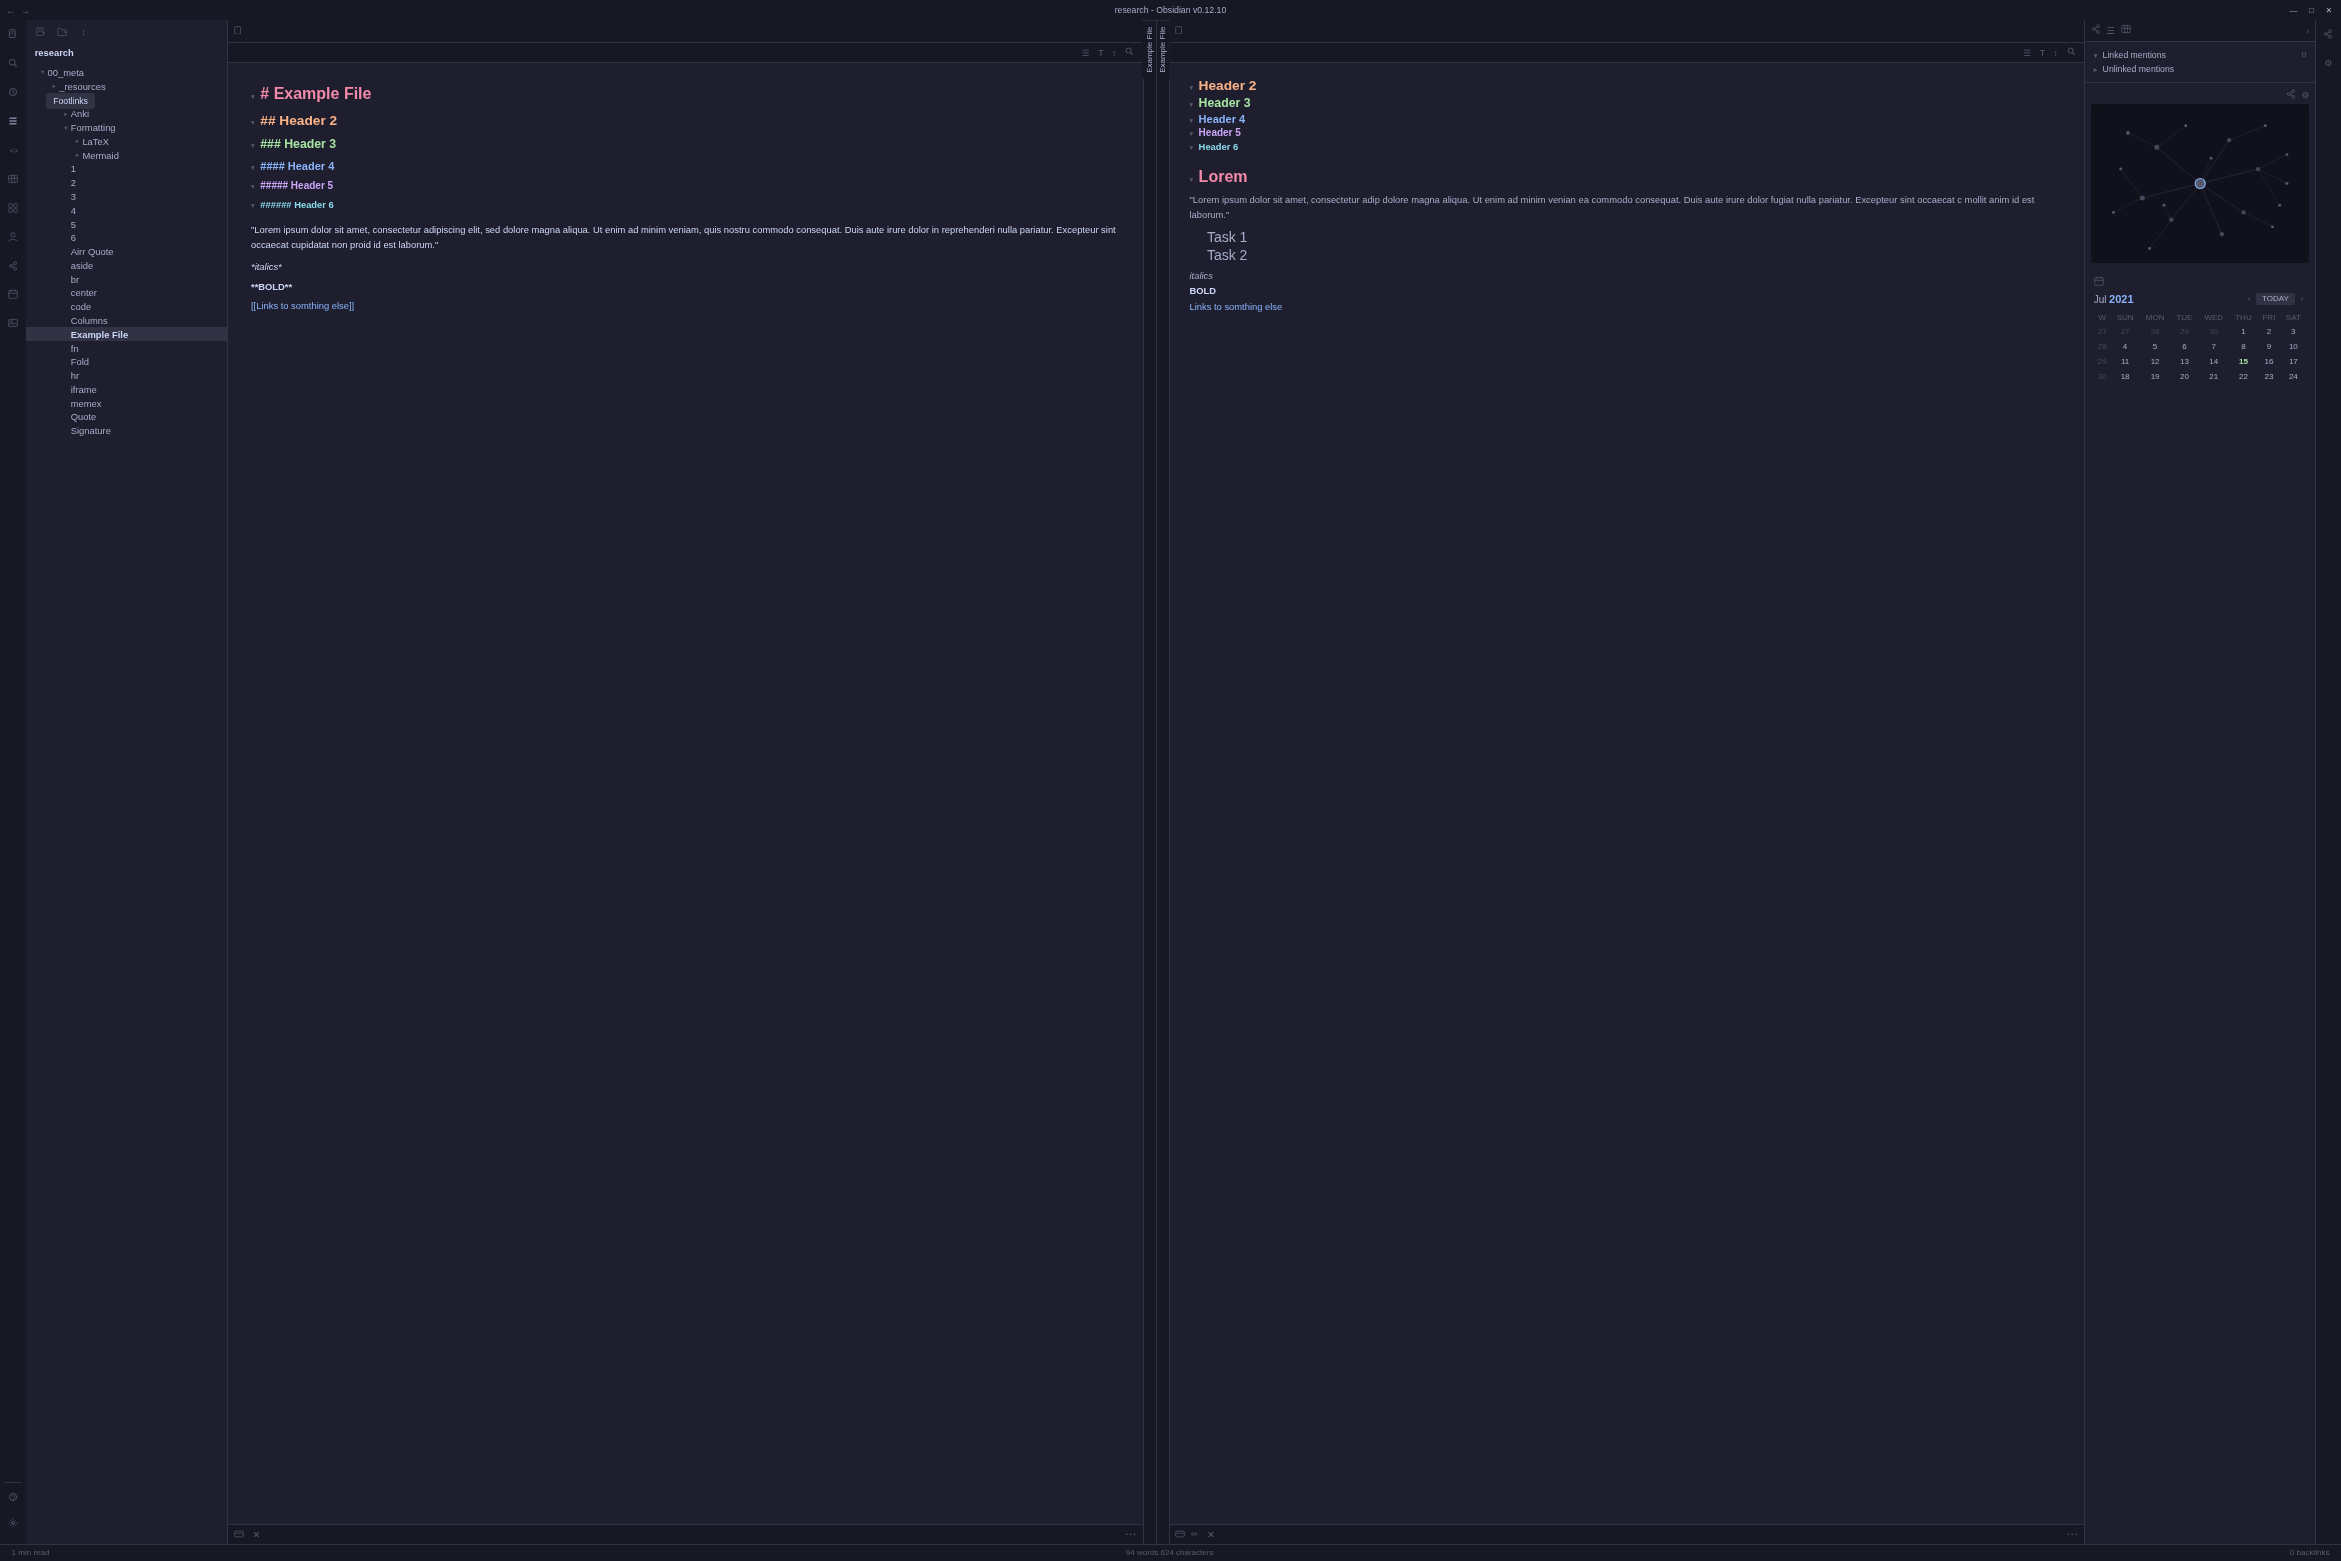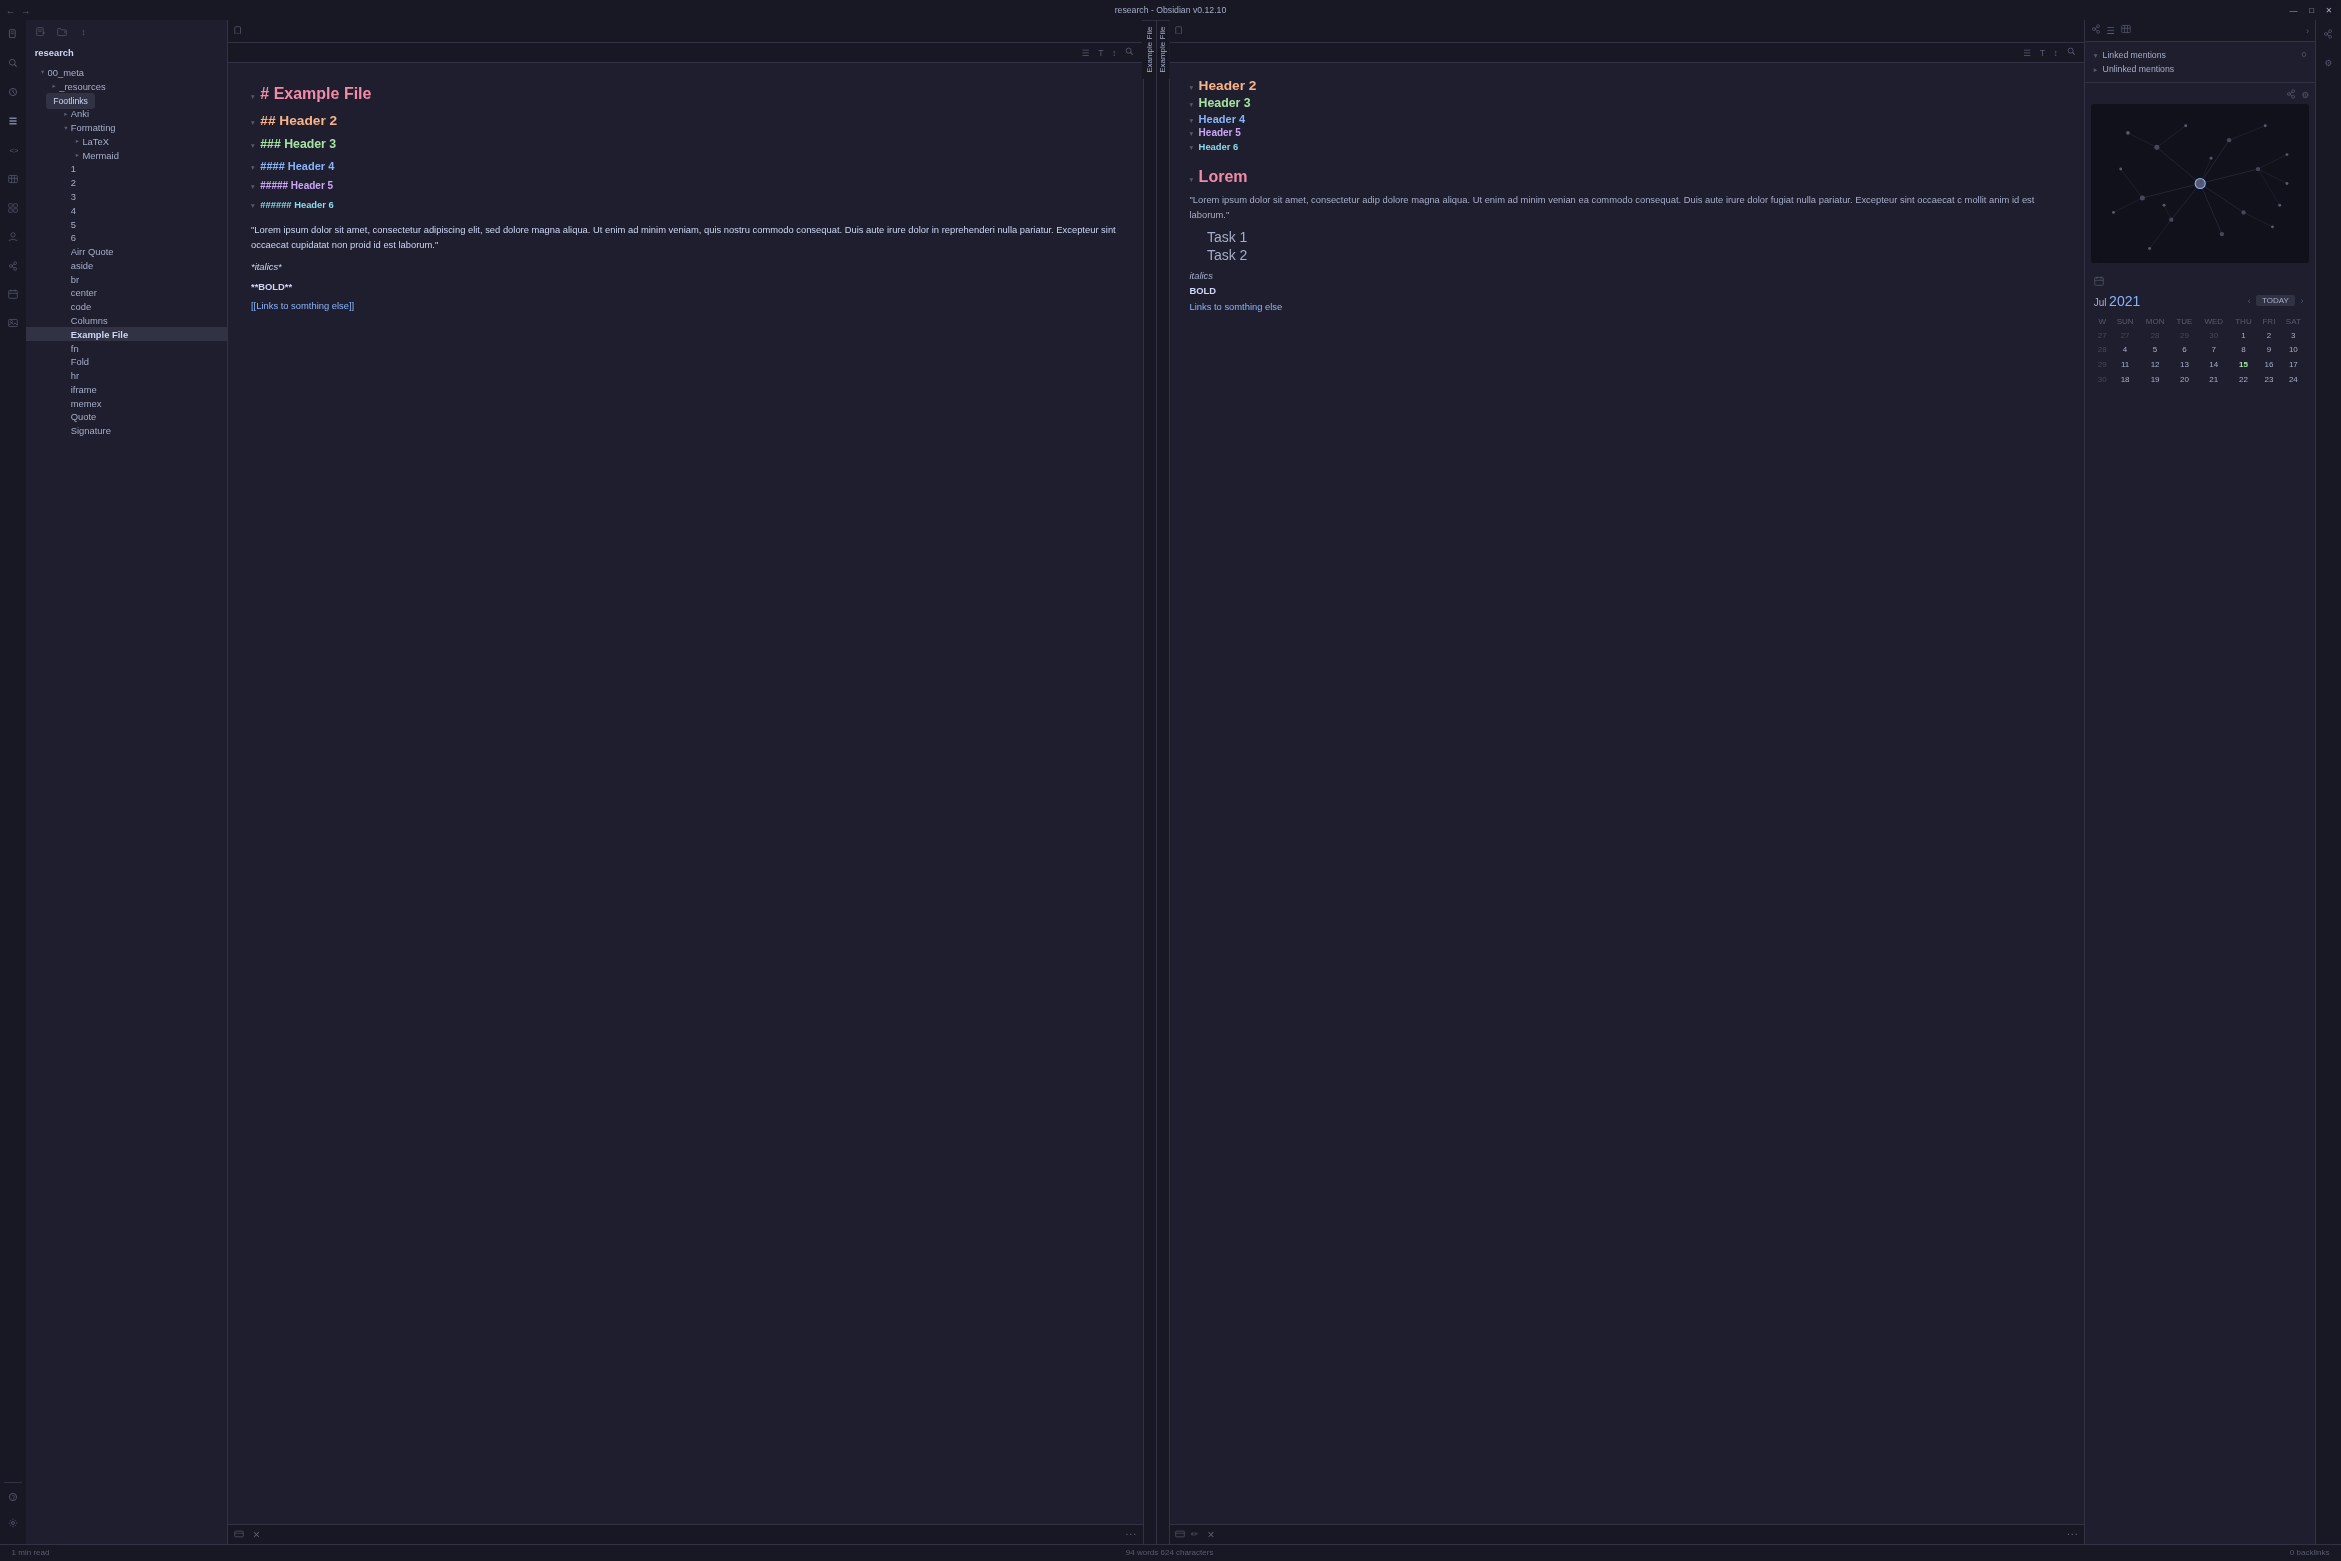--- a/index.html
+++ b/index.html
@@ -310,21 +310,21 @@
       padding: 5.8px 8.7px;
       flex: 1;
     }
     .cal-header {
       display: flex;
       align-items: center;
       justify-content: space-between;
       margin-bottom: 5.8px;
     }
     .cal-month { font-size: 10px; color: #a6adc8; }
-    .cal-year { font-size: 14px; color: #89b4fa; font-weight: 400; }
+    .cal-year { font-size: 11px; color: #89b4fa; font-weight: 700; }
     .cal-nav { color: #585b70; cursor: pointer; font-size: 8.7px; padding: 1.4px 2.9px; }
     .cal-today-btn {
       font-size: 8px;
       color: #a6adc8;
       background: #313244;
       border: none;
       padding: 1.4px 5.8px;
       border-radius: 2.2px;
       cursor: pointer;
     }

